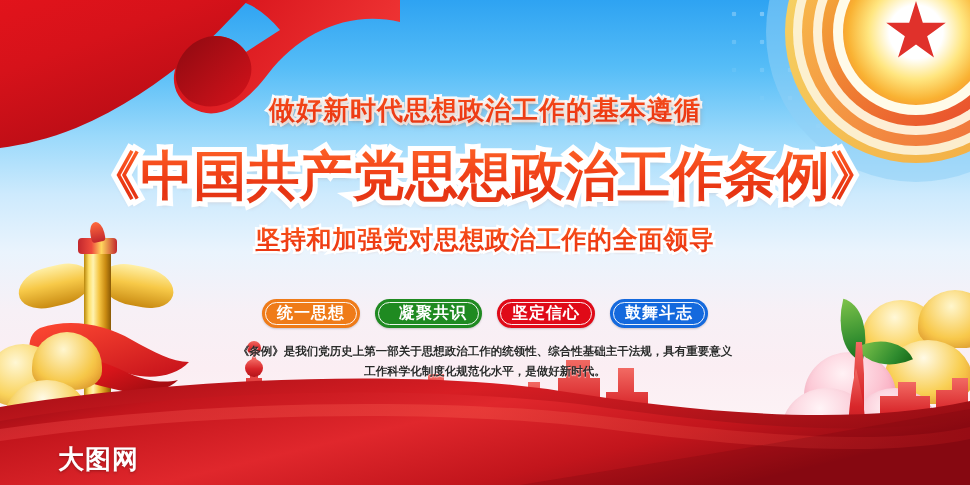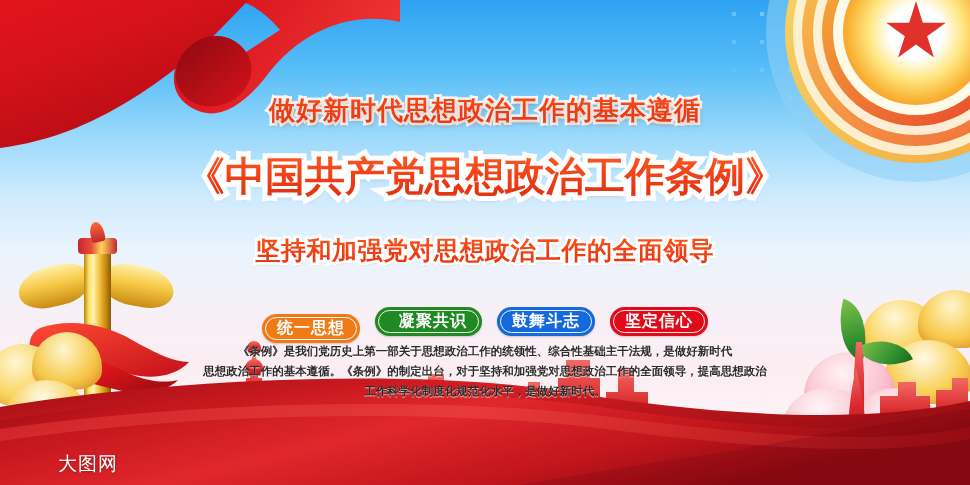--- a/index.html
+++ b/index.html
@@ -104,31 +104,31 @@
     position:absolute; left:0; top:88px; width:970px; text-align:center;
     font-size:26px; font-weight:bold; letter-spacing:1px;
     font-family:"DejaVu Sans","Liberation Sans",sans-serif;
     color:transparent; -webkit-text-stroke:5px #ffffff;
     text-shadow:0 2px 3px rgba(120,40,10,.25);
   }
 
   .maintitle-wrap{ position:absolute; left:0; top:136px; width:970px; height:70px; }
   .maintitle, .maintitle-stroke{
     position:absolute; left:0; top:0; width:970px; text-align:center;
-    font-size:40px; font-weight:bold; letter-spacing:0px; line-height:70px;
+    font-size:53px; font-weight:bold; letter-spacing:0px; line-height:70px;
     font-family:"DejaVu Sans","Liberation Sans",sans-serif;
   }
   .maintitle-stroke{ color:transparent; -webkit-text-stroke:10px #ffffff;
     text-shadow:0 4px 5px rgba(150,50,20,.28); }
   .maintitle{
     background:linear-gradient(180deg,#ff6a2b 0%,#f4471a 40%,#e63312 72%,#e8431d 100%);
     -webkit-background-clip:text; background-clip:text; -webkit-text-fill-color:transparent;
   }
 
-  .subline-wrap{ position:absolute; left:0; top:218px; width:782px;margin-top:11px; }
+  .subline-wrap{ position:absolute; left:0; top:218px; width:782px; }
   .subline{ position:relative; height:34px; }
   .sub-stroke,.sub-fill{
     position:absolute; left:0; top:0; width:970px; text-align:center;
     font-size:25px; font-weight:bold; letter-spacing:.5px; line-height:34px;
     font-family:"DejaVu Sans","Liberation Sans",sans-serif;
   }
   .sub-stroke{ color:transparent; -webkit-text-stroke:5px #ffffff;
     text-shadow:0 2px 3px rgba(150,50,20,.25); }
   .sub-fill{
     background:linear-gradient(180deg,#fa5a1d 0%,#ef3c13 60%,#e8340f 100%);
@@ -154,21 +154,21 @@
   .body-text{
     position:absolute; left:95px; top:336px; width:780px; text-align:center;
     font-size:11.5px; line-height:20px; color:#2a2a2a; font-weight:bold;
     font-family:"DejaVu Sans","Liberation Sans",sans-serif;
     text-shadow:0 1px 1px rgba(255,255,255,.8);
   }
 
   
   .wm{ position:absolute; left:58px; bottom:8px; display:flex; align-items:baseline; gap:8px; }
   .wm-cn{
-    color:#fff; font-size:19px; font-weight:normal; letter-spacing:1px;
+    color:#fff; font-size:26px; font-weight:bold; letter-spacing:1px;
     font-family:"DejaVu Sans","Liberation Sans",sans-serif;
     text-shadow:0 1px 3px rgba(0,0,0,.3);
     margin-top:28px;
   }
   .wm-en{
     color:#fff; font-size:29px; font-style:italic; font-weight:bold; letter-spacing:.5px;
     font-family:"DejaVu Serif","Liberation Serif",serif;
     text-shadow:0 1px 3px rgba(0,0,0,.3);
   }
   .idtag{
@@ -343,37 +343,36 @@
     </div>
 
     <div class="subline-wrap">
       <div class="subline">
         <div class="sub-stroke">坚持和加强党对思想政治工作的全面领导</div>
         <div class="sub-fill">坚持和加强党对思想政治工作的全面领导</div>
       </div>
     </div>
 
     <div class="pills" id="pill-row">
-        <div class="pill" style="background: rgb(239, 123, 24); margin-top: 15px;">
+        <div class="pill" style="background: rgb(239, 123, 24);">
           <span>统一思想</span>
         </div>
         <div class="pill" style="background: rgb(31, 138, 33); padding-left: 24px;">
           <span>凝聚共识</span>
         </div>
+        <div class="pill" style="background: rgb(224, 10, 24);">
+          <span>坚定信心</span>
+        </div>
         <div class="pill" style="background: rgb(20, 105, 221);">
           <span>鼓舞斗志</span>
         </div>
-        <div class="pill" style="background: rgb(224, 10, 24);">
-          <span>坚定信心</span>
-        </div>
       </div>
 
     <div class="body-text" id="body-text">
-        <div>《条例》是我们党历史上第一部关于思想政治工作的统领性、综合性基础主干法规，是做好新时代</div>
-        <div>思想政治工作的基本遵循。《条例》的制定出台，对于坚持和加强党对思想政治工作的全面领导，提高思想政治</div>
+        <div>《条例》是我们党历史上第一部关于思想政治工作的统领性、综合性基础主干法规，具有重要意义</div>
         <div>工作科学化制度化规范化水平，是做好新时代。</div>
       </div>
   </div>
 
   <div class="wm">
     <span class="wm-cn">大图网</span>
   </div>
 
 </div>
 

